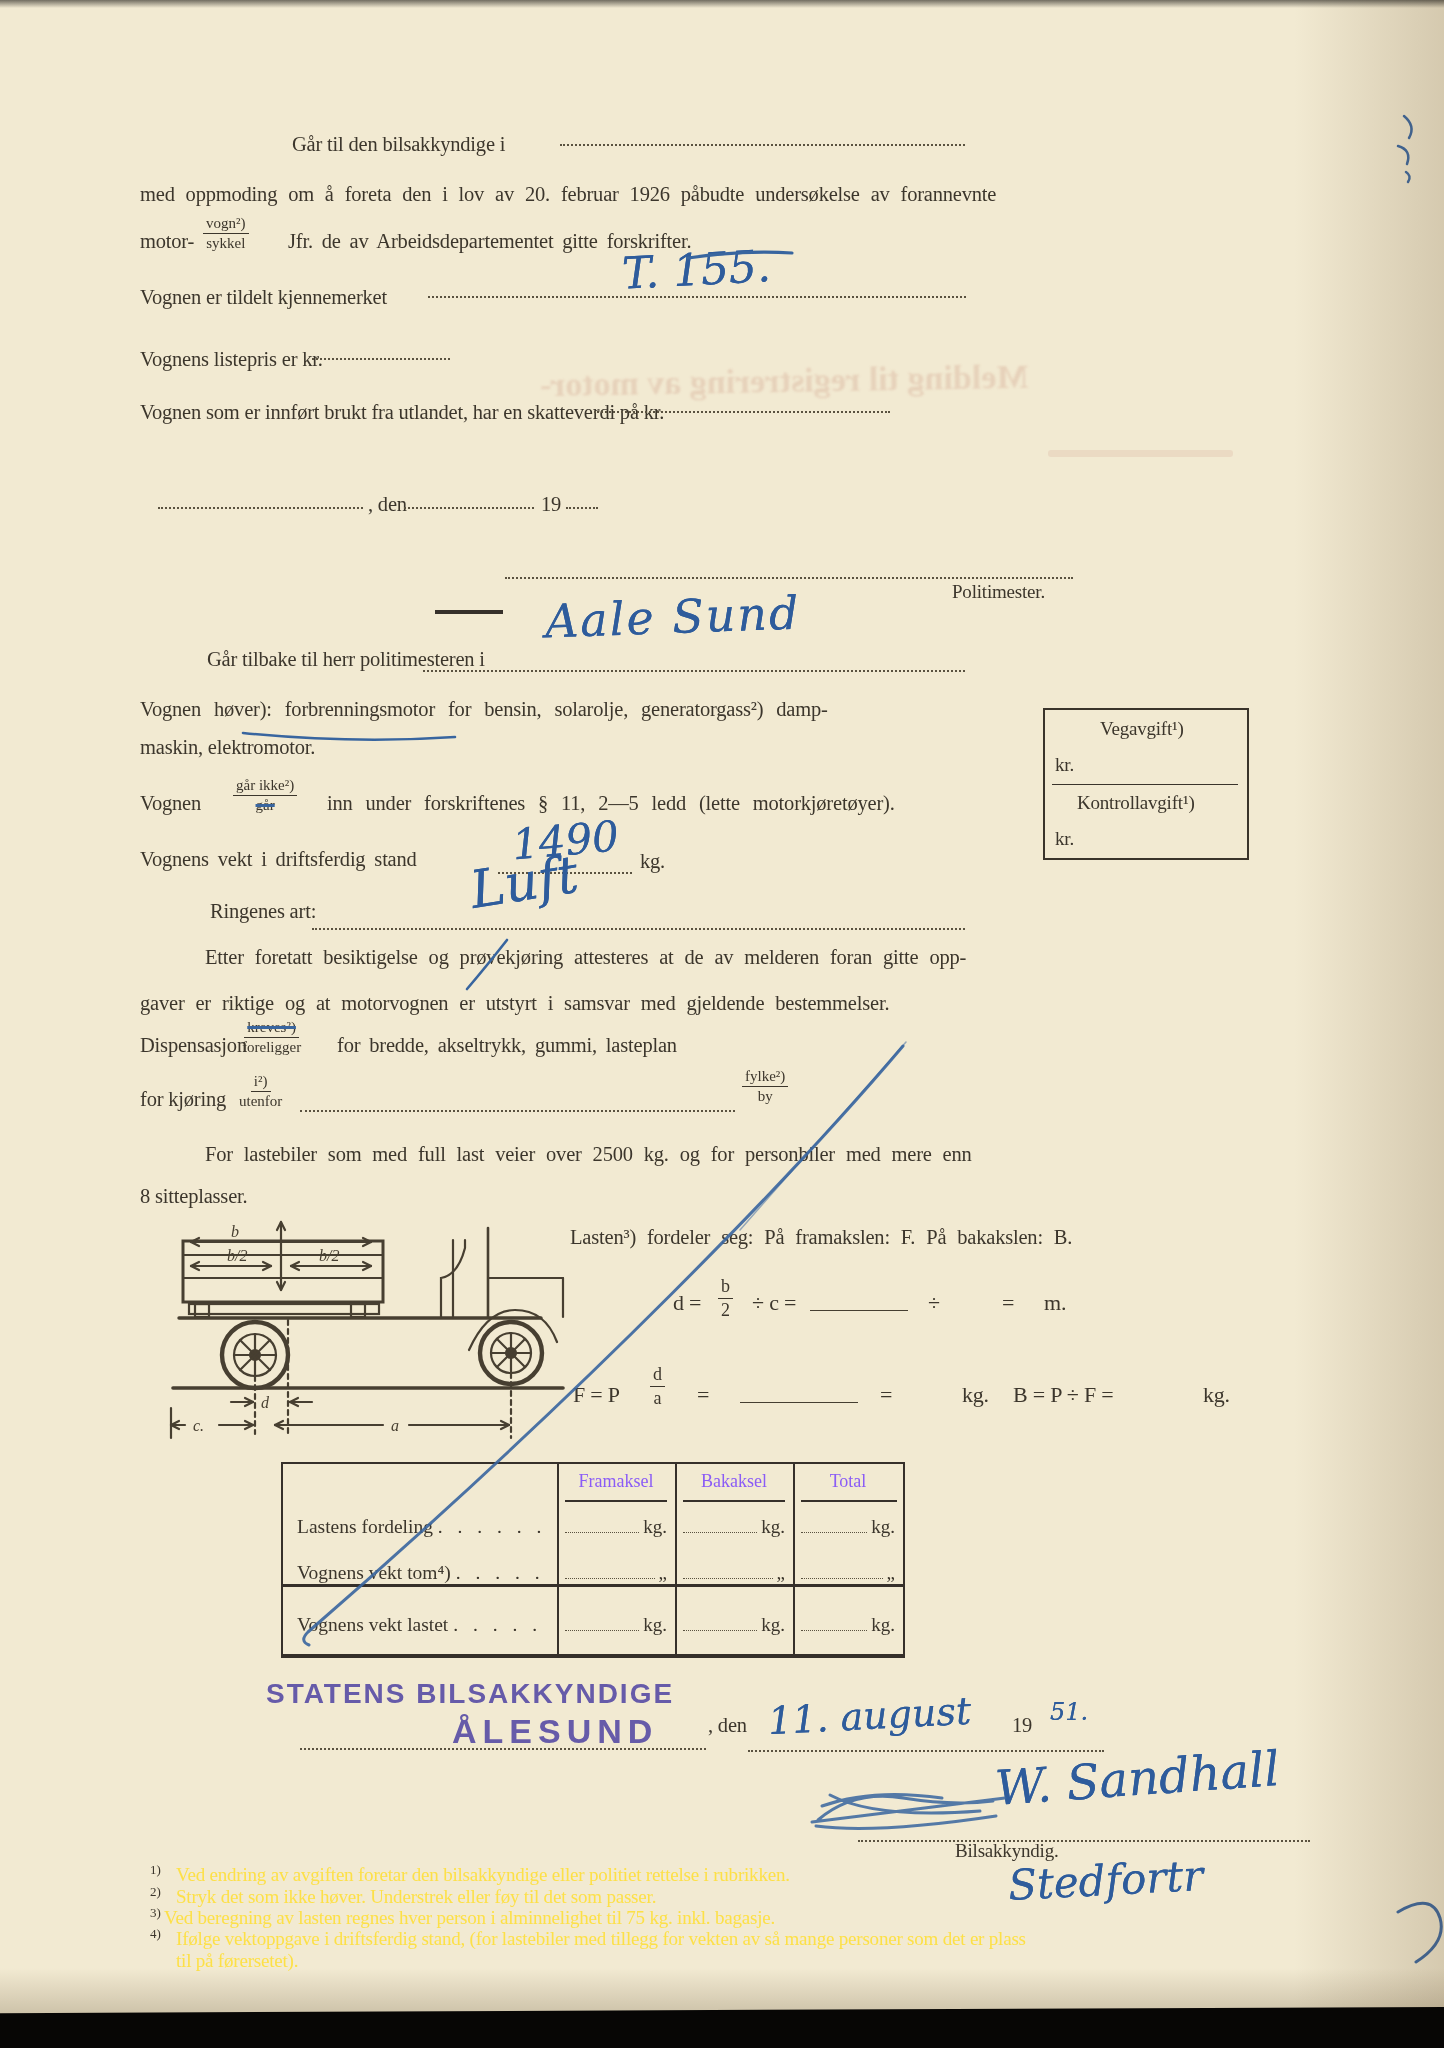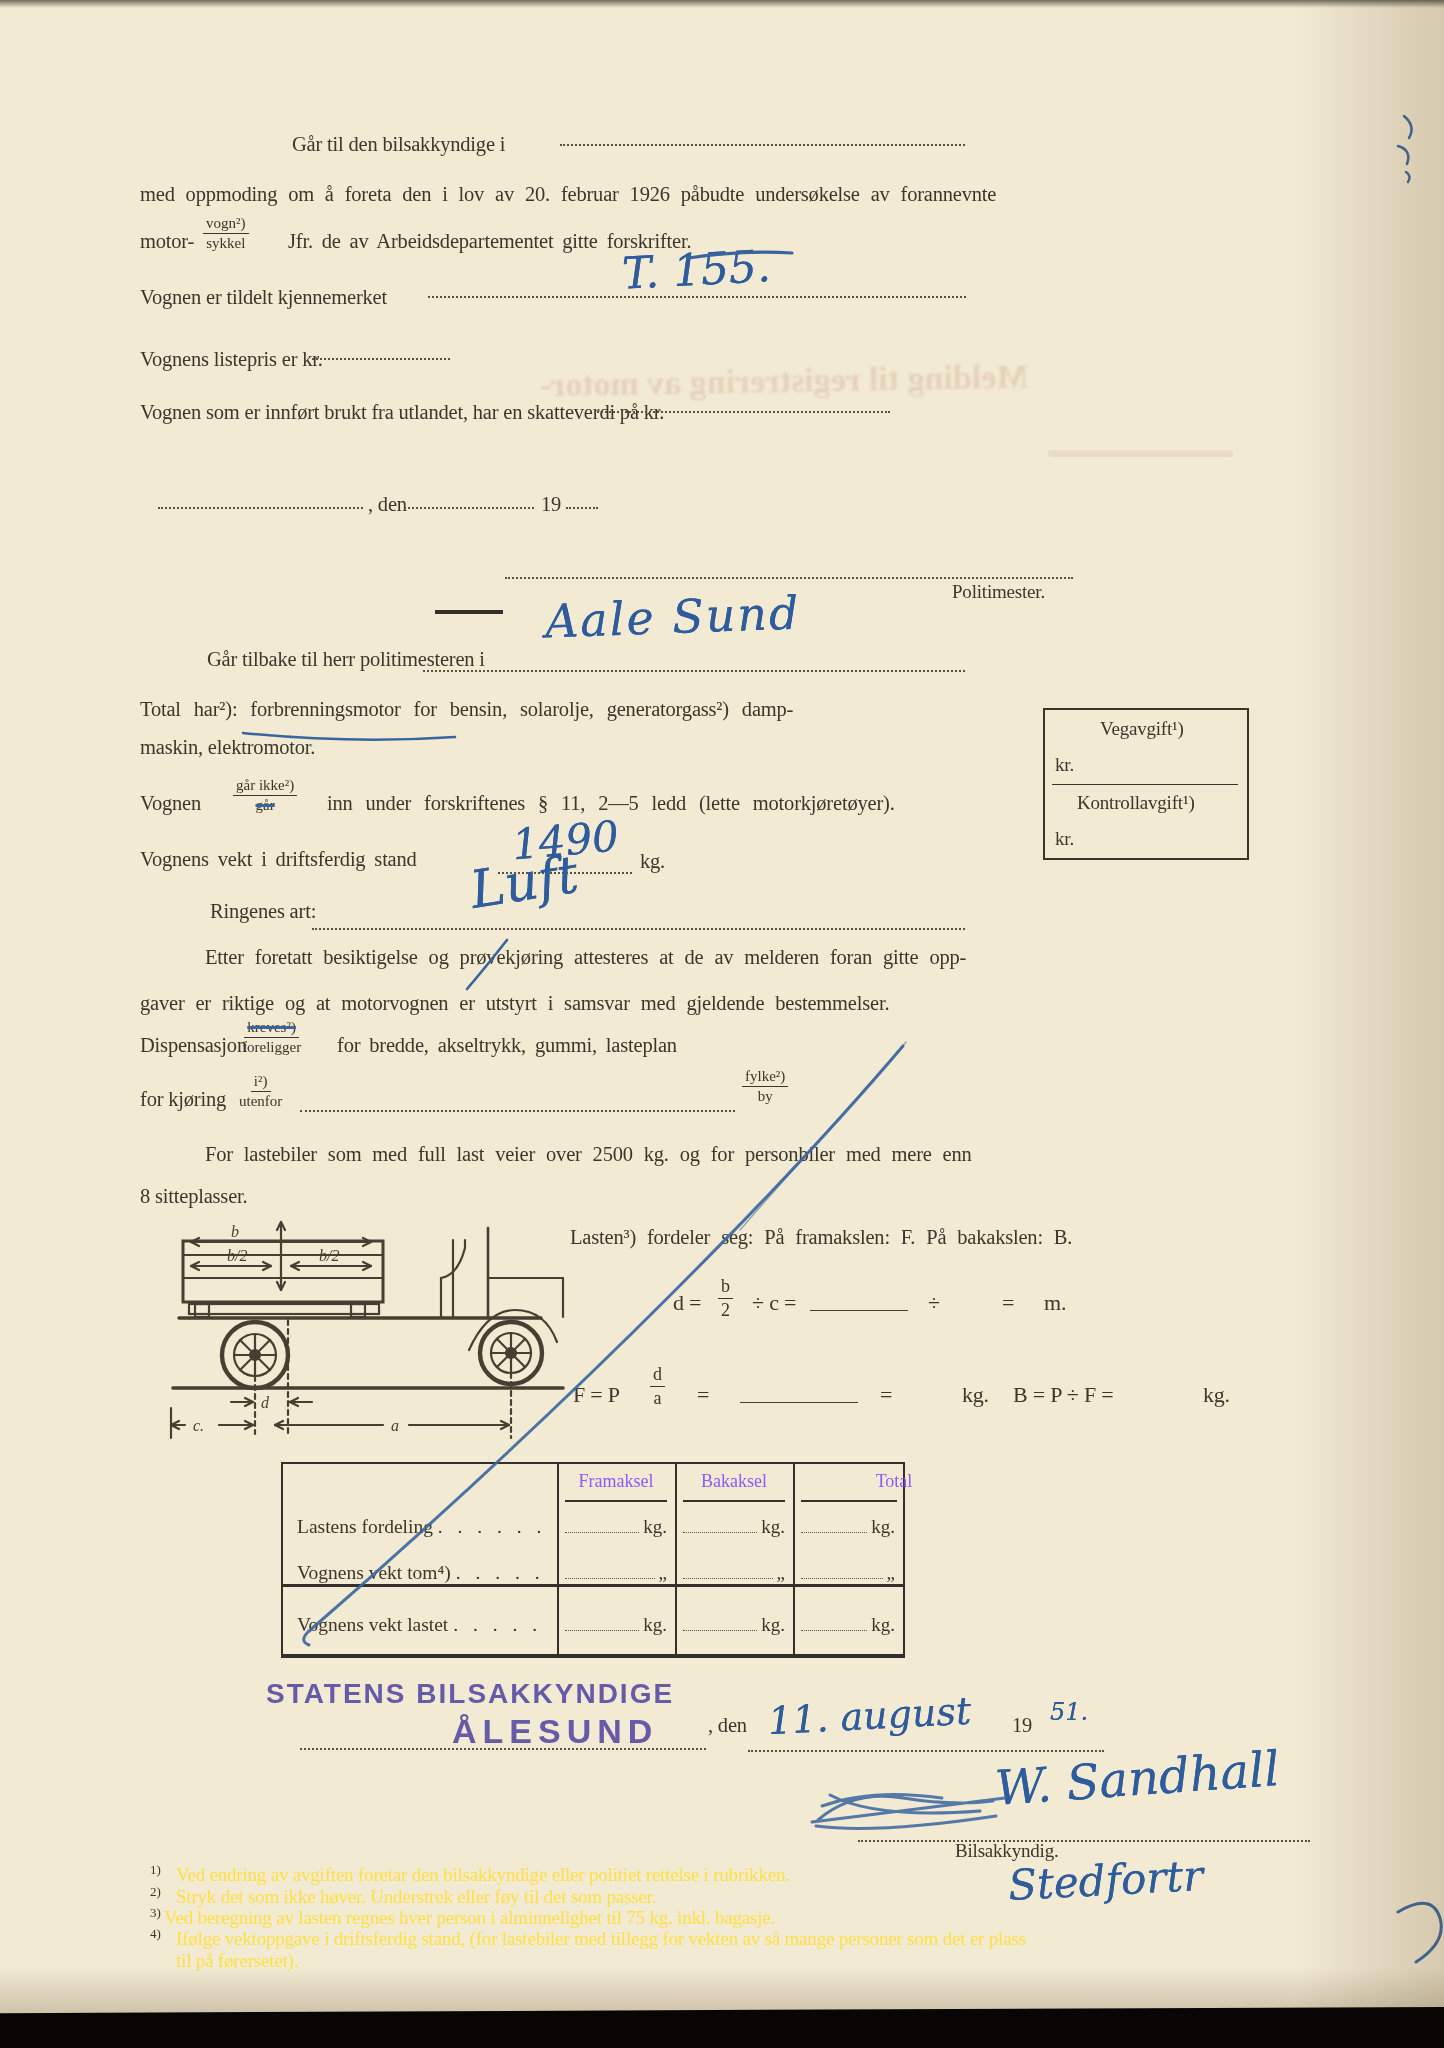--- a/index.html
+++ b/index.html
@@ -85,21 +85,21 @@
   <div class="dots" style="left:566px;top:503px;width:32px;"></div>
 
   <div class="dots" style="left:505px;top:573px;width:568px;"></div>
   <div class="t sm" style="left:952px;top:581px;">Politimester.</div>
   <div class="dash" style="left:435px;top:610px;width:68px;"></div>
 
   <div class="hw" style="left:545px;top:590px;font-size:46px;transform:rotate(-2deg);letter-spacing:2px;">Aale Sund</div>
   <div class="t" style="left:207px;top:648px;">Går tilbake til herr politimesteren i</div>
   <div class="dots" style="left:423px;top:666px;width:542px;"></div>
 
-  <div class="t ws8" style="left:140px;top:698px;"><span>Total har²): </span><span>forbrenningsmotor for</span><span> bensin, solarolje, generatorgass²) damp-</span></div>
+  <div class="t ws8" style="left:140px;top:698px;"><span>Vognen høver): </span><span>forbrenningsmotor for</span><span> bensin, solarolje, generatorgass²) damp-</span></div>
   <div class="t" style="left:140px;top:736px;">maskin, elektromotor.</div>
 
   <div class="feebox">
     <div class="t sm" style="left:55px;top:8px;">Vegavgift¹)</div>
     <div class="t sm" style="left:10px;top:44px;">kr.</div>
     <div style="position:absolute;left:7px;top:74px;width:186px;border-bottom:1.6px solid #3a342b;"></div>
     <div class="t sm" style="left:32px;top:82px;">Kontrollavgift¹)</div>
     <div class="t sm" style="left:10px;top:118px;">kr.</div>
   </div>
 
@@ -233,21 +233,21 @@
   <div class="t" style="left:1013px;top:1382px;font-size:22px;">B = P ÷ F =</div>
   <div class="t" style="left:1203px;top:1382px;font-size:22px;">kg.</div>
 
   <div class="vtable">
     <div class="vt-line" style="left:274px;top:0;width:2px;height:190px;"></div>
     <div class="vt-line" style="left:392px;top:0;width:2px;height:190px;"></div>
     <div class="vt-line" style="left:510px;top:0;width:2px;height:190px;"></div>
     <div class="vt-line" style="left:0;top:120px;width:620px;height:3px;"></div>
     <div class="vt-head" style="left:274px;top:7px;width:118px;">Framaksel</div>
     <div class="vt-head" style="left:392px;top:7px;width:118px;">Bakaksel</div>
-    <div class="vt-head" style="left:510px;top:7px;width:110px;margin-left:46px;">Total</div>
+    <div class="vt-head" style="left:510px;top:7px;width:110px;">Total</div>
     <div class="vt-line" style="left:282px;top:36px;width:102px;height:1.6px;"></div>
     <div class="vt-line" style="left:400px;top:36px;width:102px;height:1.6px;"></div>
     <div class="vt-line" style="left:518px;top:36px;width:96px;height:1.6px;"></div>
 
     <div class="vt-txt" style="left:14px;top:52px;"><span>Lastens fordeling</span>&nbsp;<span style="letter-spacing:5px;">.  .  .  .  .  .</span></div>
     <div class="cell" style="left:282px;top:52px;width:102px;">
         <span class="lead"></span>
         <span>kg.</span>
       </div>
     <div class="cell" style="left:400px;top:52px;width:102px;">

